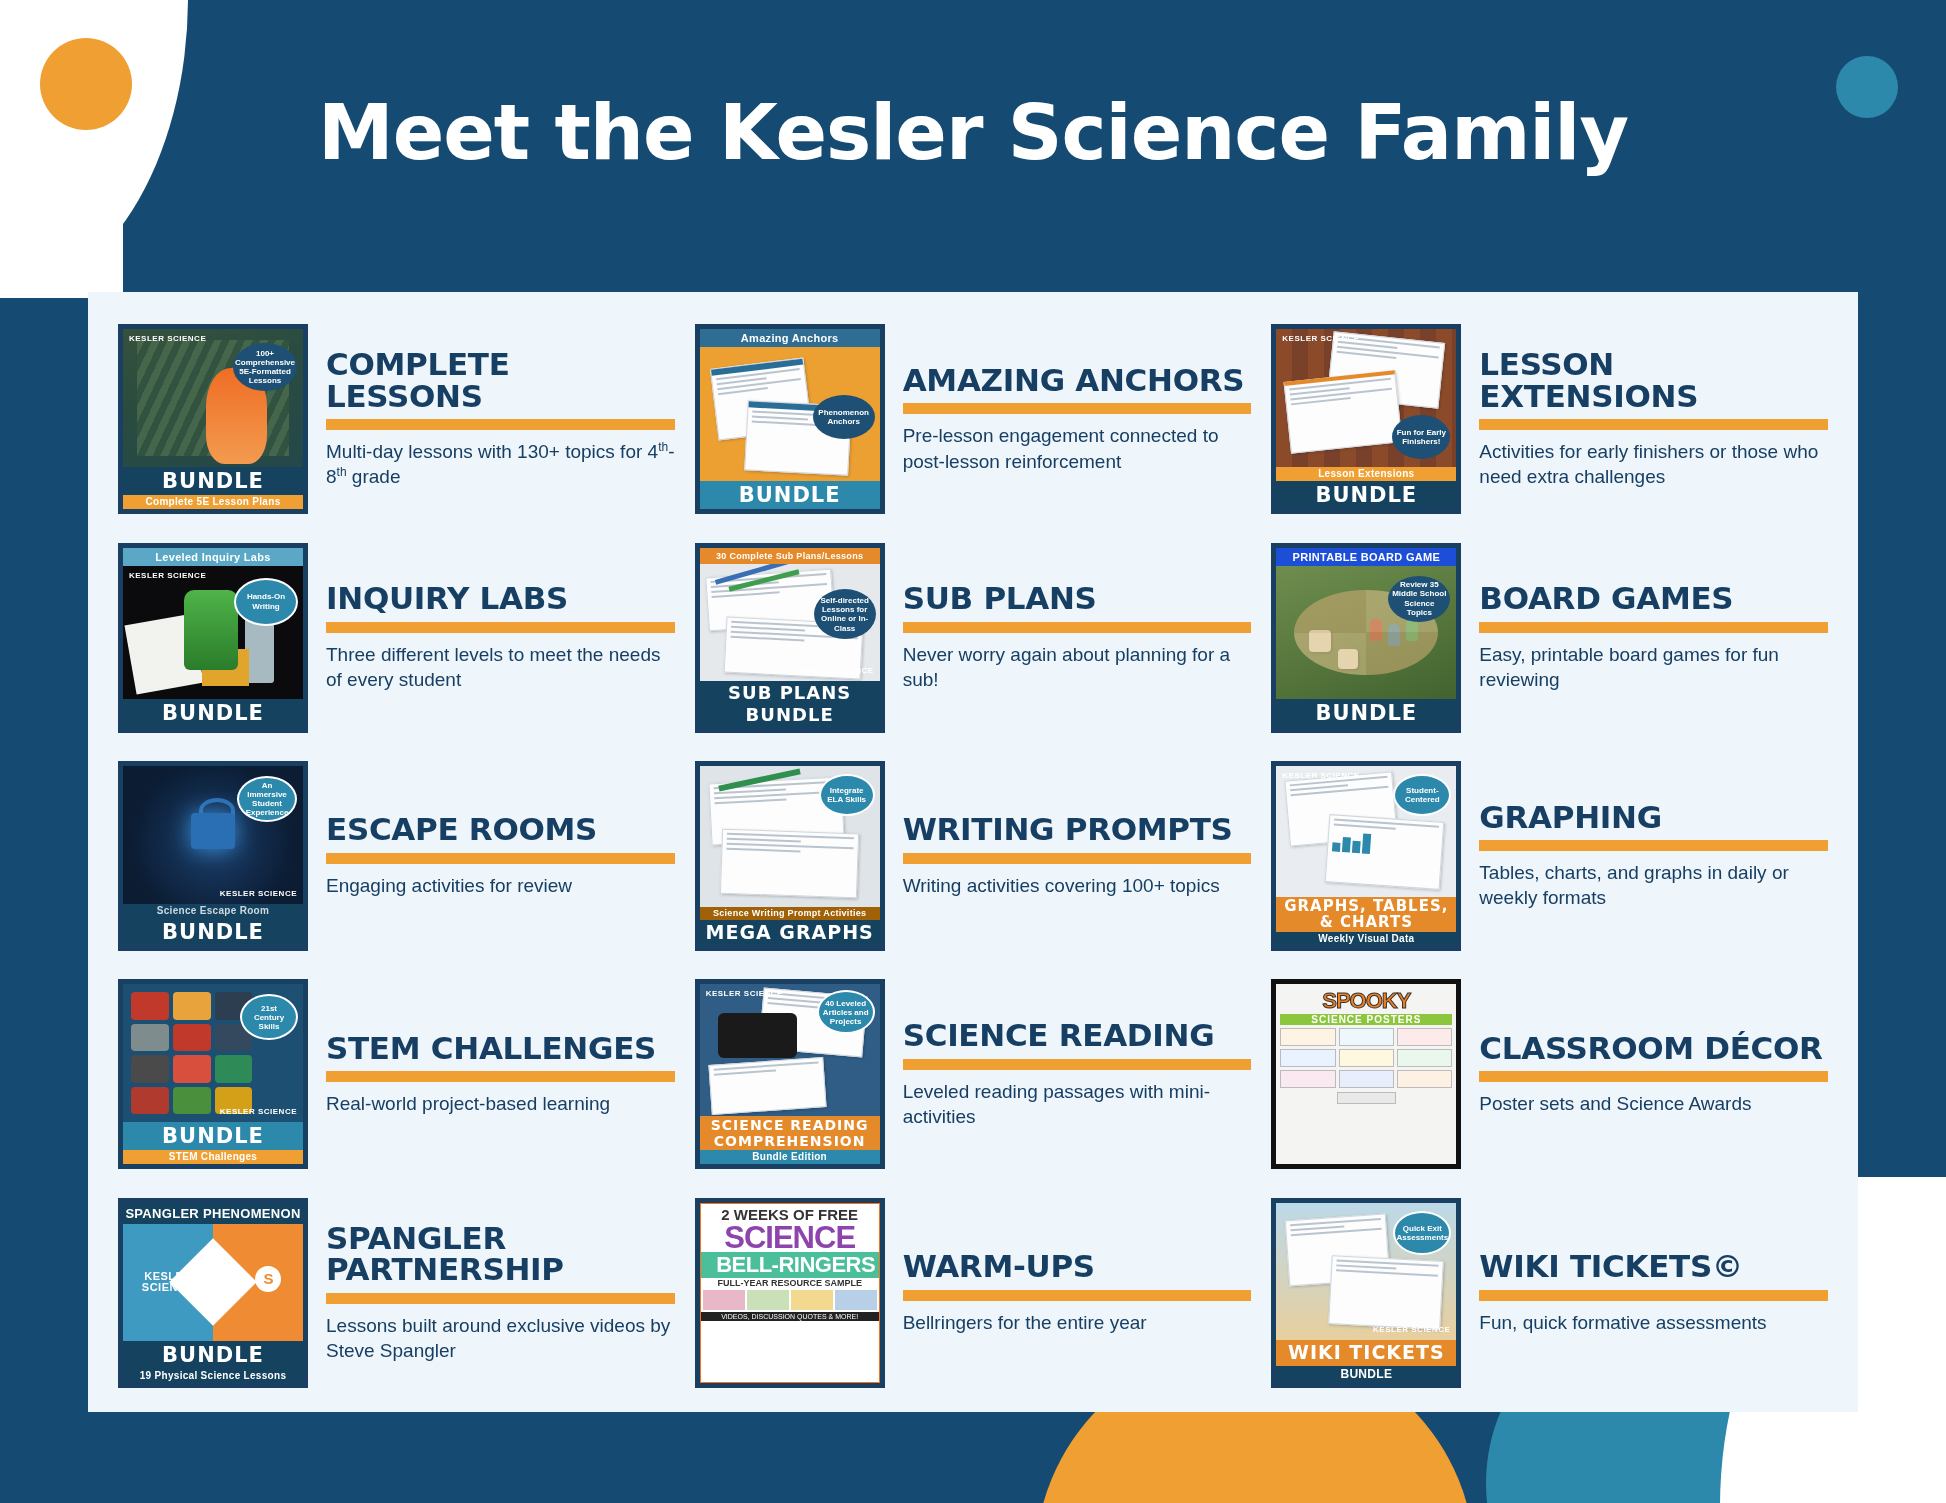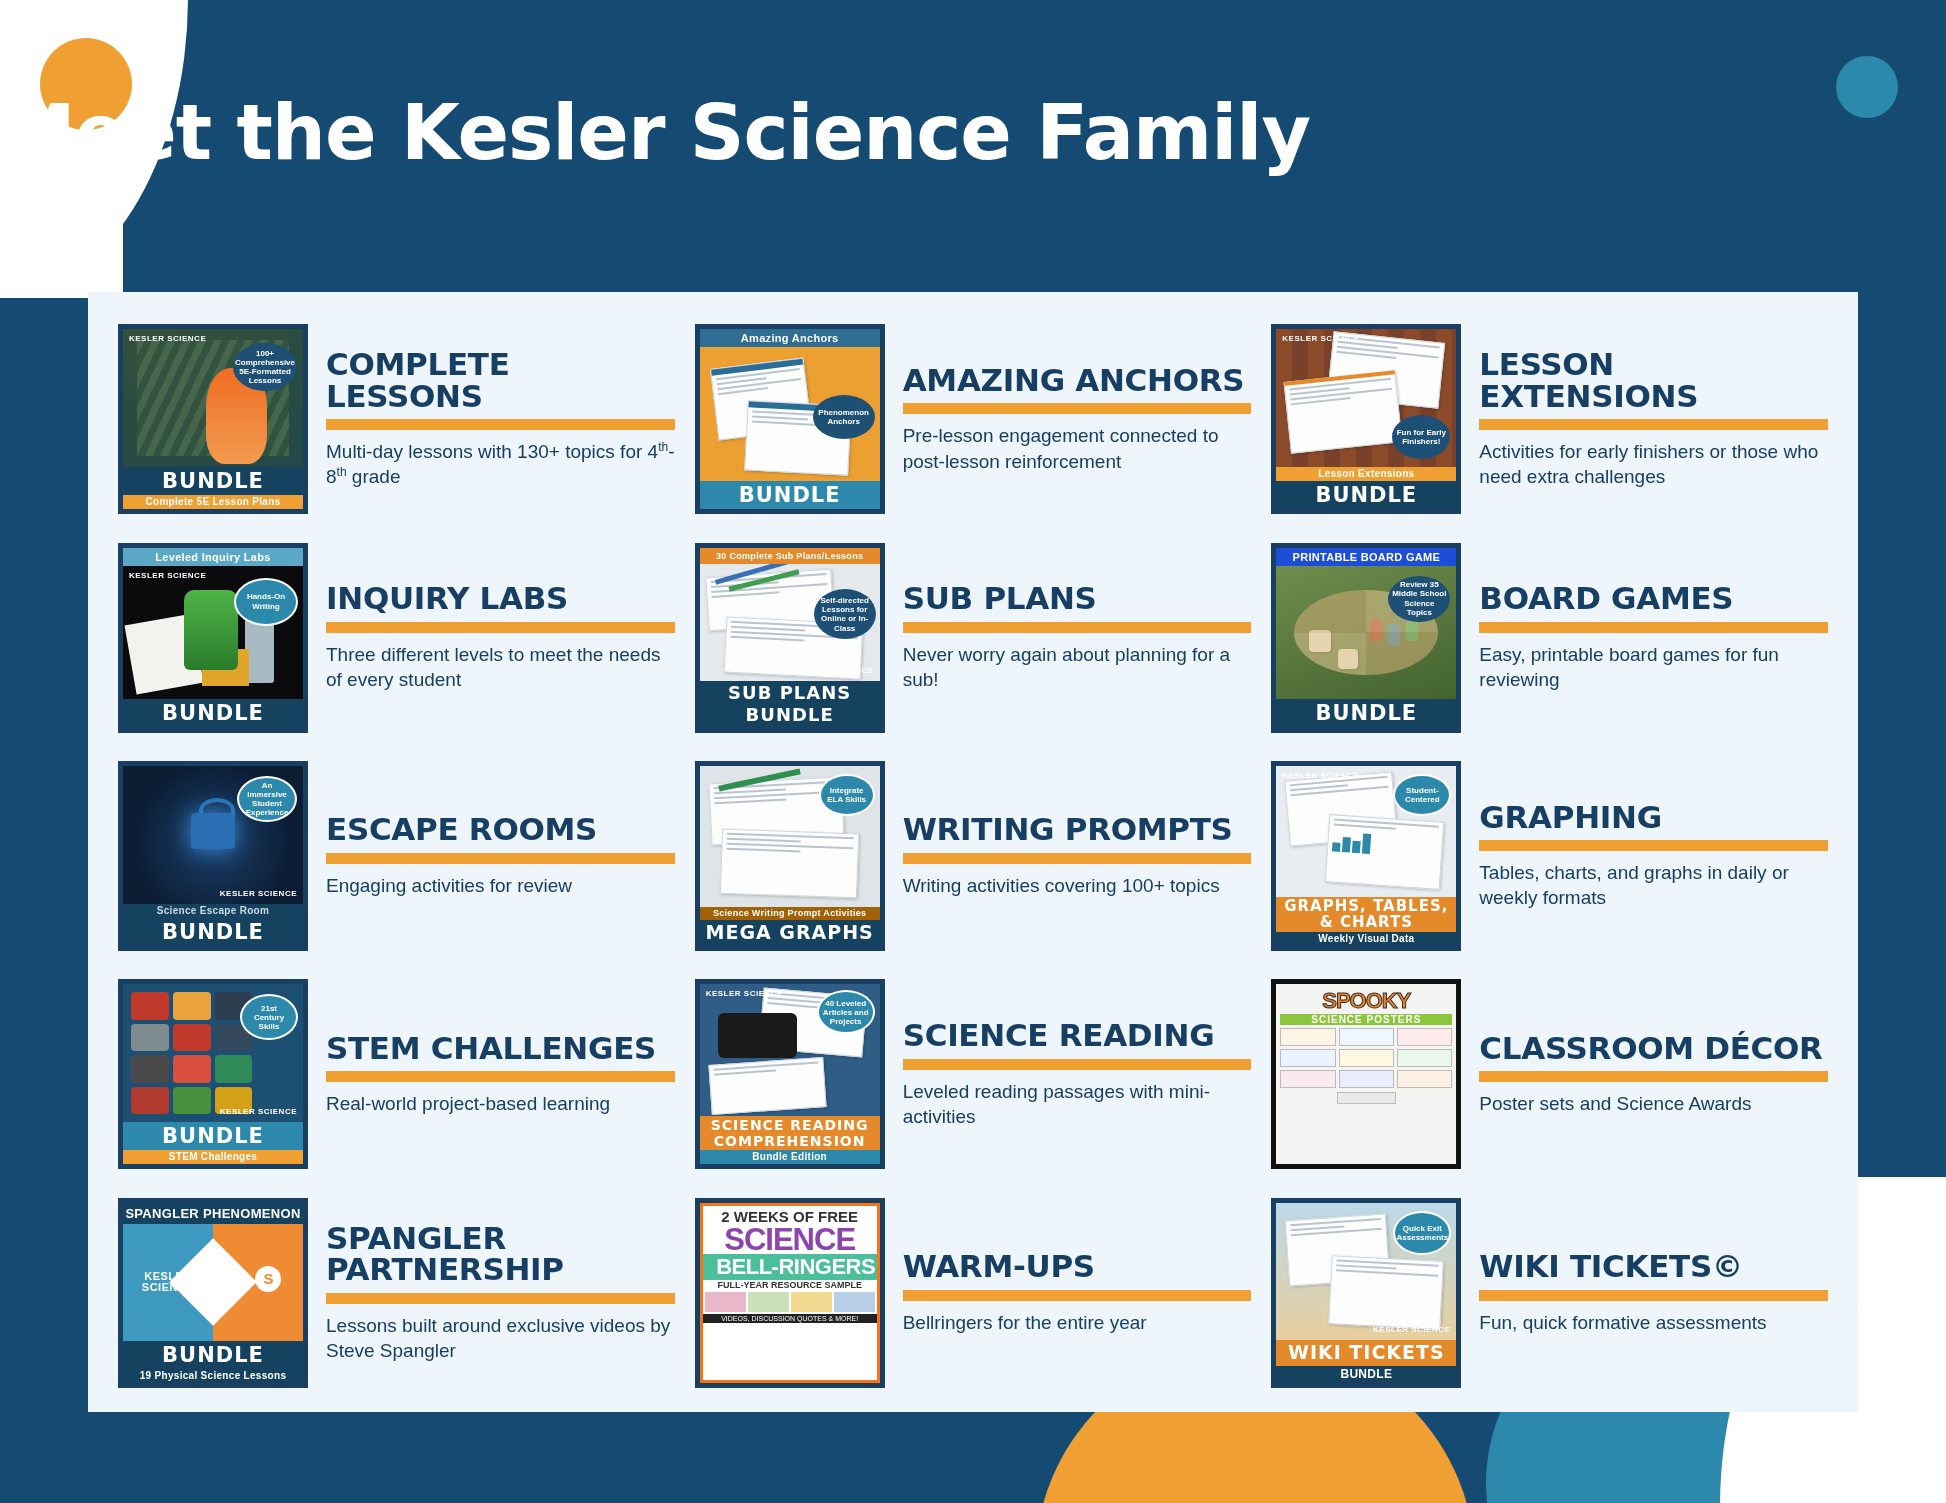--- a/index.html
+++ b/index.html
@@ -68,20 +68,21 @@
   }
   .blob-white-dot {
     position: absolute; right: 82px; bottom: 24px;
     width: 44px; height: 44px; border-radius: 50%;
     background: #ffffff; z-index: 4;
   }
 
   
   .title {
     position: absolute; top: 88px; left: 0; width: 100%;
+    text-align: center;
     color: #ffffff;
     font-size: 76px;
     font-weight: bold;
     letter-spacing: -1px;
     z-index: 6;
     font-family: "DejaVu Sans", sans-serif;
   }
 
   
   .panel {
@@ -219,21 +220,21 @@
   .art-board { width:100%;height:100%;background:linear-gradient(160deg,#6f8d4e,#42632f);position:relative;overflow:hidden;}
   .art-board:after{content:"";position:absolute;left:10%;top:18%;width:80%;height:64%;
     background:repeating-conic-gradient(#d9c08a 0% 25%, #c9ab72 0% 50%);border-radius:50%;opacity:.6;}
   .die{position:absolute;background:#f7f3e6;border-radius:4px;box-shadow:1px 1px 3px rgba(0,0,0,.4);}
   .art-spooky { width:100%;height:100%;background:#f4f4f2;position:relative;overflow:hidden;padding:4px;}
   .spooky-title{background:#f4f4f2;color:#ef7f1f;font-weight:bold;font-size:22px;text-align:center;letter-spacing:-1px;-webkit-text-stroke:1px #333;}
   .spooky-sub{background:#8cc63e;color:#fff;font-weight:bold;font-size:10px;text-align:center;letter-spacing:1px;}
   .poster-grid{display:grid;grid-template-columns:repeat(3,1fr);gap:3px;margin-top:3px;}
   .poster{height:18px;background:#fff;border:1px solid #bbb;}
   .art-spangler{width:100%;height:100%;position:relative;overflow:hidden;display:flex;}
-  .art-bell{width:100%;height:100%;background:#ffffff;position:relative;overflow:hidden;border:3px solid #f97316;}
+  .art-bell{width:100%;height:100%;background:#ffffff;position:relative;overflow:hidden;border:1px solid #f97316;}
   .art-graph{width:100%;height:100%;background:#e9edf1;position:relative;overflow:hidden;}
   .art-wiki{width:100%;height:100%;background:linear-gradient(180deg,#bcd9e8,#e8cf9e);position:relative;overflow:hidden;}
   .art-read{width:100%;height:100%;background:#2f5d86;position:relative;overflow:hidden;}
   .art-sub{width:100%;height:100%;background:#e6e9ec;position:relative;overflow:hidden;}
   .art-write{width:100%;height:100%;background:#dfe4e8;position:relative;overflow:hidden;}
   .art-ext{width:100%;height:100%;background:repeating-linear-gradient(90deg,#8b4b2b 0 16px,#79412a 16px 32px);position:relative;overflow:hidden;}
 </style>
 </head>
 <body>
 

